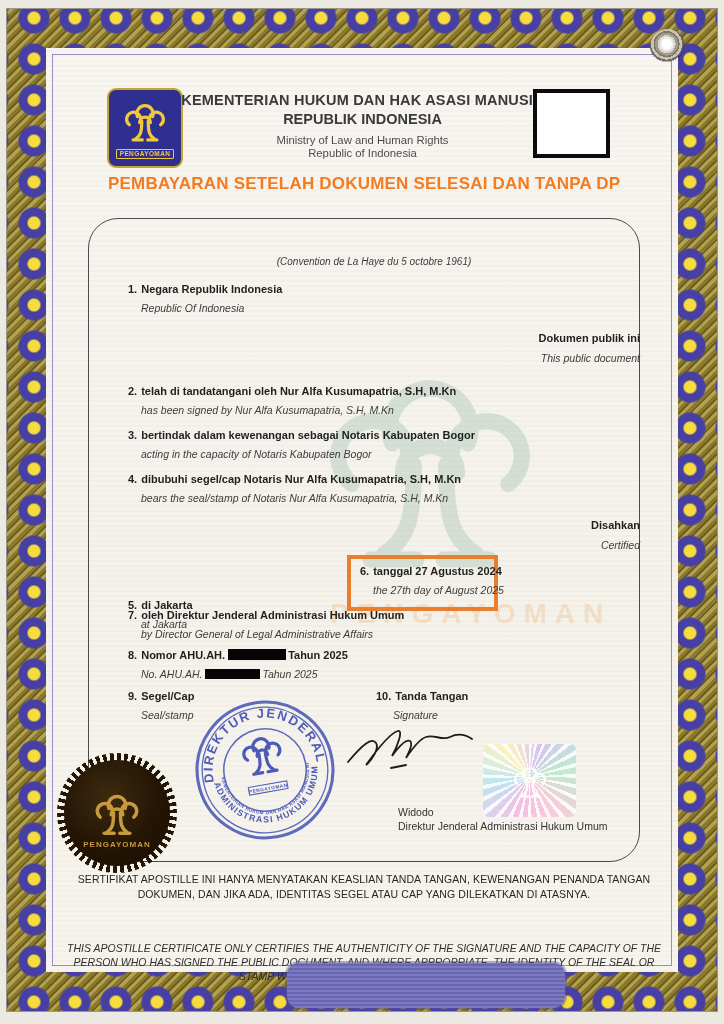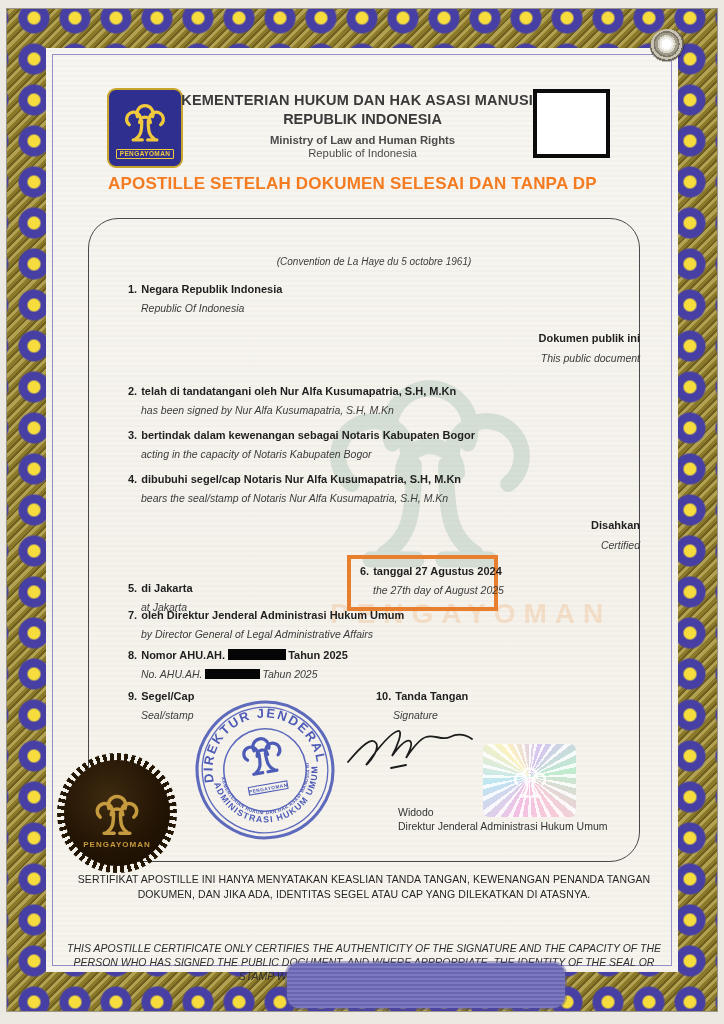--- a/index.html
+++ b/index.html
@@ -38,21 +38,21 @@
     display:flex;flex-direction:column;align-items:center;justify-content:flex-start;
   }
   .logo svg{margin-top:4px;}
   .logo-caption{
     margin-top:1px;font-size:6.5px;font-weight:bold;color:#f0c93c;
     border:1px solid #f0c93c;padding:0 3px;line-height:8px;border-radius:1px;letter-spacing:.4px;
   }
   .ministry{position:absolute;left:140px;top:92px;width:445px;text-align:center;color:#3a3a3a;}
   .ministry .id1{font-size:14.5px;font-weight:600;letter-spacing:.2px;}
   .ministry .id2{font-size:14.5px;font-weight:600;margin-top:3px;}
-  .ministry .en1{font-size:11.3px;color:#4c4c4c;font-weight:700;margin-top:7px;}
+  .ministry .en1{font-size:11.3px;color:#4c4c4c;font-weight:400;margin-top:7px;}
   .ministry .en2{font-size:11.3px;color:#4c4c4c;font-weight:500;margin-top:1px;}
   .qr-redaction{
     position:absolute;left:533px;top:89px;width:77px;height:69px;
     background:#fff;border:4px solid #0c0c0c;
   }
   .promo{position:absolute;left:108px;top:168px;width:560px;color:#f47b20;font-weight:bold;}
   .promo .p1{font-size:17px;letter-spacing:.2px;}
   .promo .p2{font-size:17px;margin-top:6px;letter-spacing:.2px;}
   
   .frame{
@@ -177,21 +177,21 @@
   </div>
   <div class="ministry">
     <div class="id1">KEMENTERIAN HUKUM DAN HAK ASASI MANUSIA</div>
     <div class="id2">REPUBLIK INDONESIA</div>
     <div class="en1">Ministry of Law and Human Rights</div>
     <div class="en2">Republic of Indonesia</div>
   </div>
   <div class="qr-redaction"></div>
 
   <div class="promo">
-    <div class="p2">APOSTILLE SETELAH DOKUMEN SELESAI DAN TANPA DP</div>
+    <div class="p2">PEMBAYARAN SETELAH DOKUMEN SELESAI DAN TANPA DP</div>
   </div>
 
   <div class="frame"></div>
   <div class="apostille-sub">(Convention de La Haye du 5 octobre 1961)</div>
 
   <div class="item" style="left:128px;top:283px">
     <div class="line-id"><span class="num">1.</span><span>Negara Republik Indonesia</span></div>
     <div class="line-en">Republic Of Indonesia</div>
   </div>
 
@@ -213,21 +213,21 @@
   <div class="item" style="left:128px;top:473px">
     <div class="line-id"><span class="num">4.</span><span>dibubuhi segel/cap Notaris Nur Alfa Kusumapatria, S.H, M.Kn</span></div>
     <div class="line-en">bears the seal/stamp of Notaris Nur Alfa Kusumapatria, S.H, M.Kn</div>
   </div>
 
   <div class="center-note" style="top:519px">
     <div class="cid">Disahkan</div>
     <div class="cen">Certified</div>
   </div>
 
-  <div class="item" style="left:128px;top:582px">
+  <div class="item" style="left:128px;top:599px">
     <div class="line-id"><span class="num">5.</span><span>di Jakarta</span></div>
     <div class="line-en">at Jakarta</div>
   </div>
 
   <div class="highlight-box"></div>
   <div class="item" style="left:360px;top:565px">
     <div class="line-id"><span class="num">6.</span><span>tanggal 27 Agustus 2024</span></div>
     <div class="line-en">the 27th day of August 2025</div>
   </div>
 

